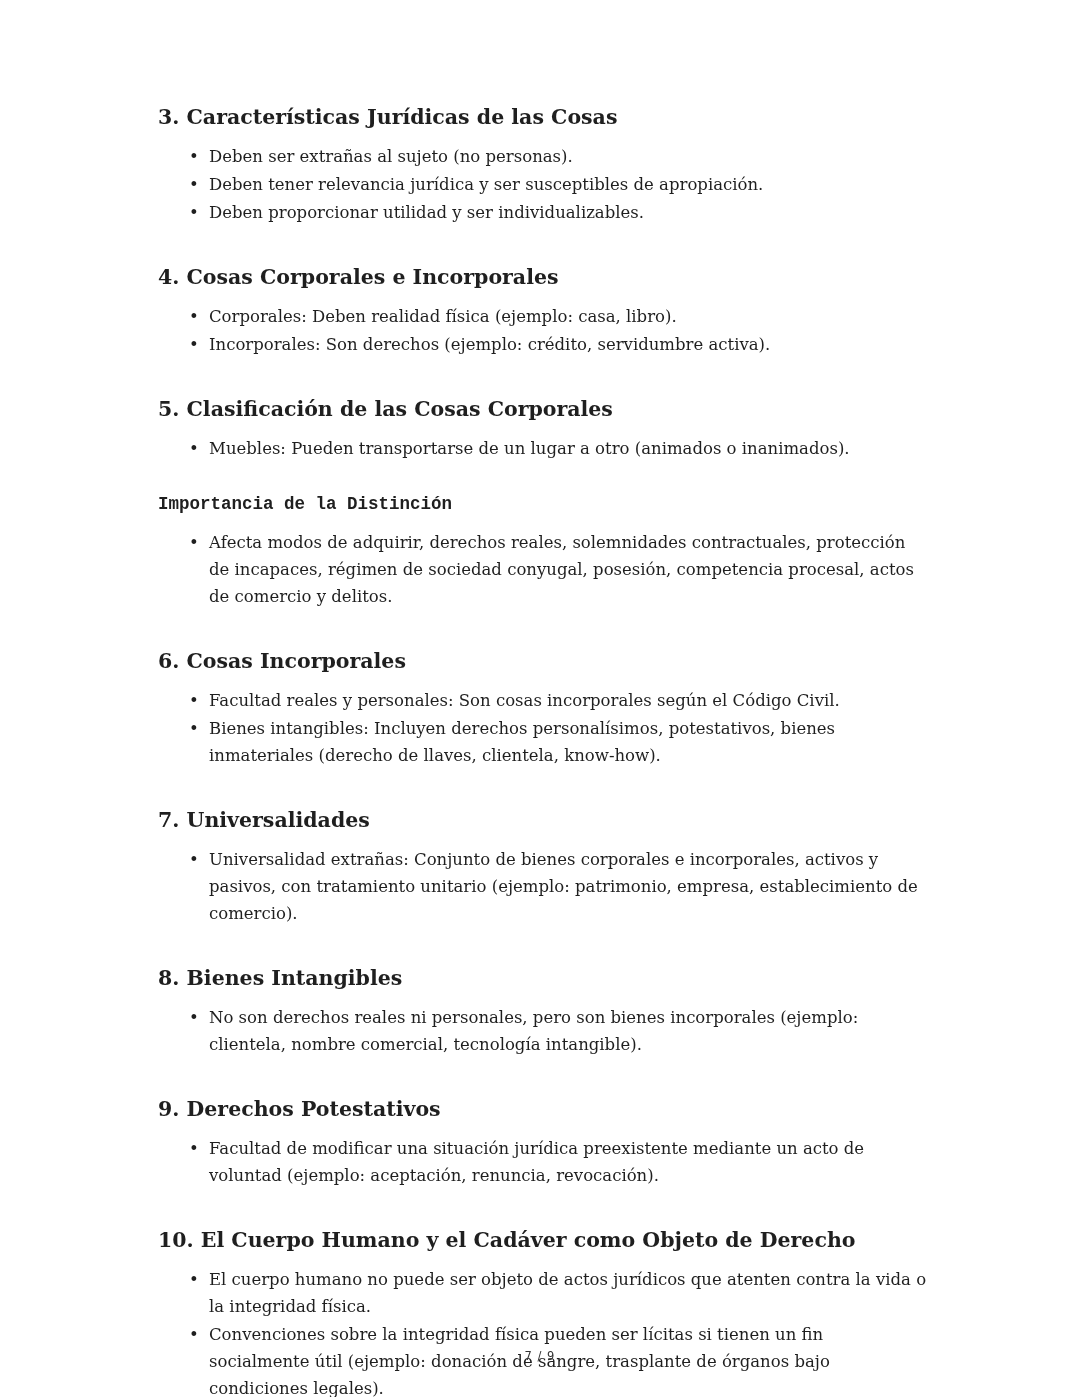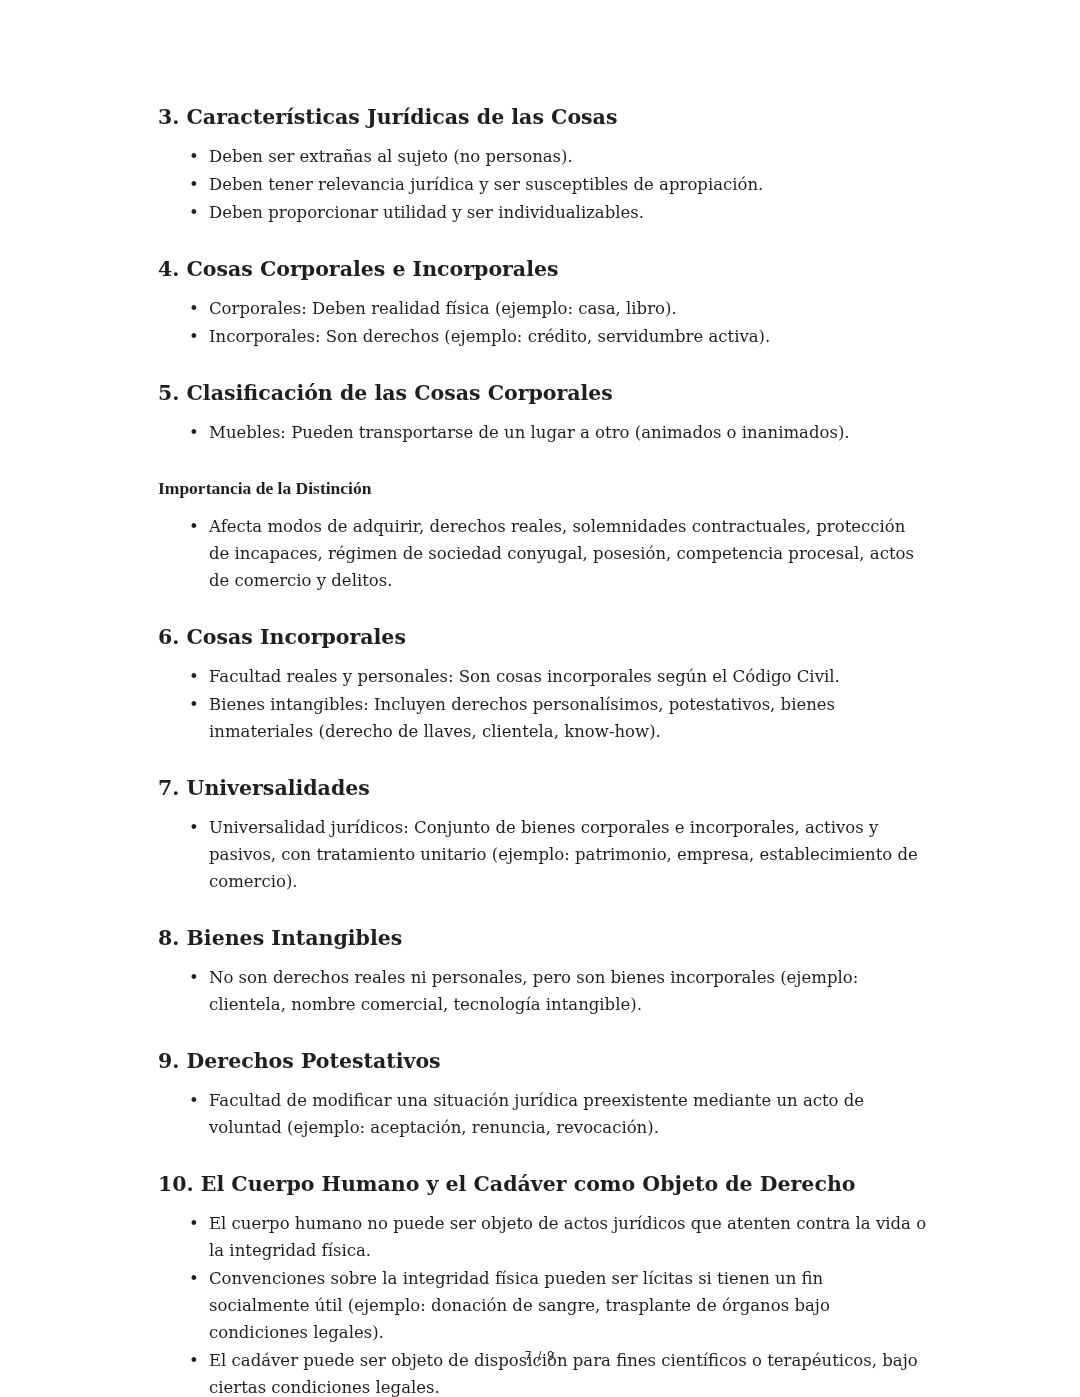--- a/index.html
+++ b/index.html
@@ -16,26 +16,26 @@
     position: absolute;
     top: 92px;
     left: 158px;
     width: 770px;
   }
   h2 {
     font-family: "DejaVu Serif", serif;
     font-size: 20.5px;
     font-weight: 700;
     line-height: 26px;
-    margin-top: 30px;
+    margin-top: 38px;
     margin-bottom: 13px;
     color: #1f1f1f;
   }
   h3 {
-    font-family: Liberation Serif, serif;
+    font-family: Liberation Mono, monospace;
     font-size: 17.5px;
     font-weight: 700;
     line-height: 24px;
     margin-top: 30px;
     margin-bottom: 13px;
     color: #1f1f1f;
   }
   .sec:first-child h2 { margin-top: 12px; }
   ul {
     list-style: none;
@@ -108,21 +108,21 @@
     <h2>6. Cosas Incorporales</h2>
     <ul>
       <li><span class="b">Facultad reales y personales</span><span>: Son cosas incorporales según el Código Civil.</span></li>
       <li><span class="b">Bienes intangibles</span><span>: Incluyen derechos personalísimos, potestativos, bienes inmateriales (derecho de llaves, clientela, know-how).</span></li>
     </ul>
   </section>
 
   <section class="sec">
     <h2>7. Universalidades</h2>
     <ul>
-      <li><span class="b">Universalidad jurídicos</span><span>: Conjunto de bienes corporales e incorporales, activos y pasivos, con tratamiento unitario (ejemplo: patrimonio, empresa, establecimiento de comercio).</span></li>
+      <li><span class="b">Universalidad extrañas</span><span>: Conjunto de bienes corporales e incorporales, activos y pasivos, con tratamiento unitario (ejemplo: patrimonio, empresa, establecimiento de comercio).</span></li>
     </ul>
   </section>
 
   <section class="sec">
     <h2>8. Bienes Intangibles</h2>
     <ul>
       <li><span class="b"></span><span>No son derechos reales ni personales, pero son bienes incorporales (ejemplo: clientela, nombre comercial, tecnología intangible).</span></li>
     </ul>
   </section>
 

